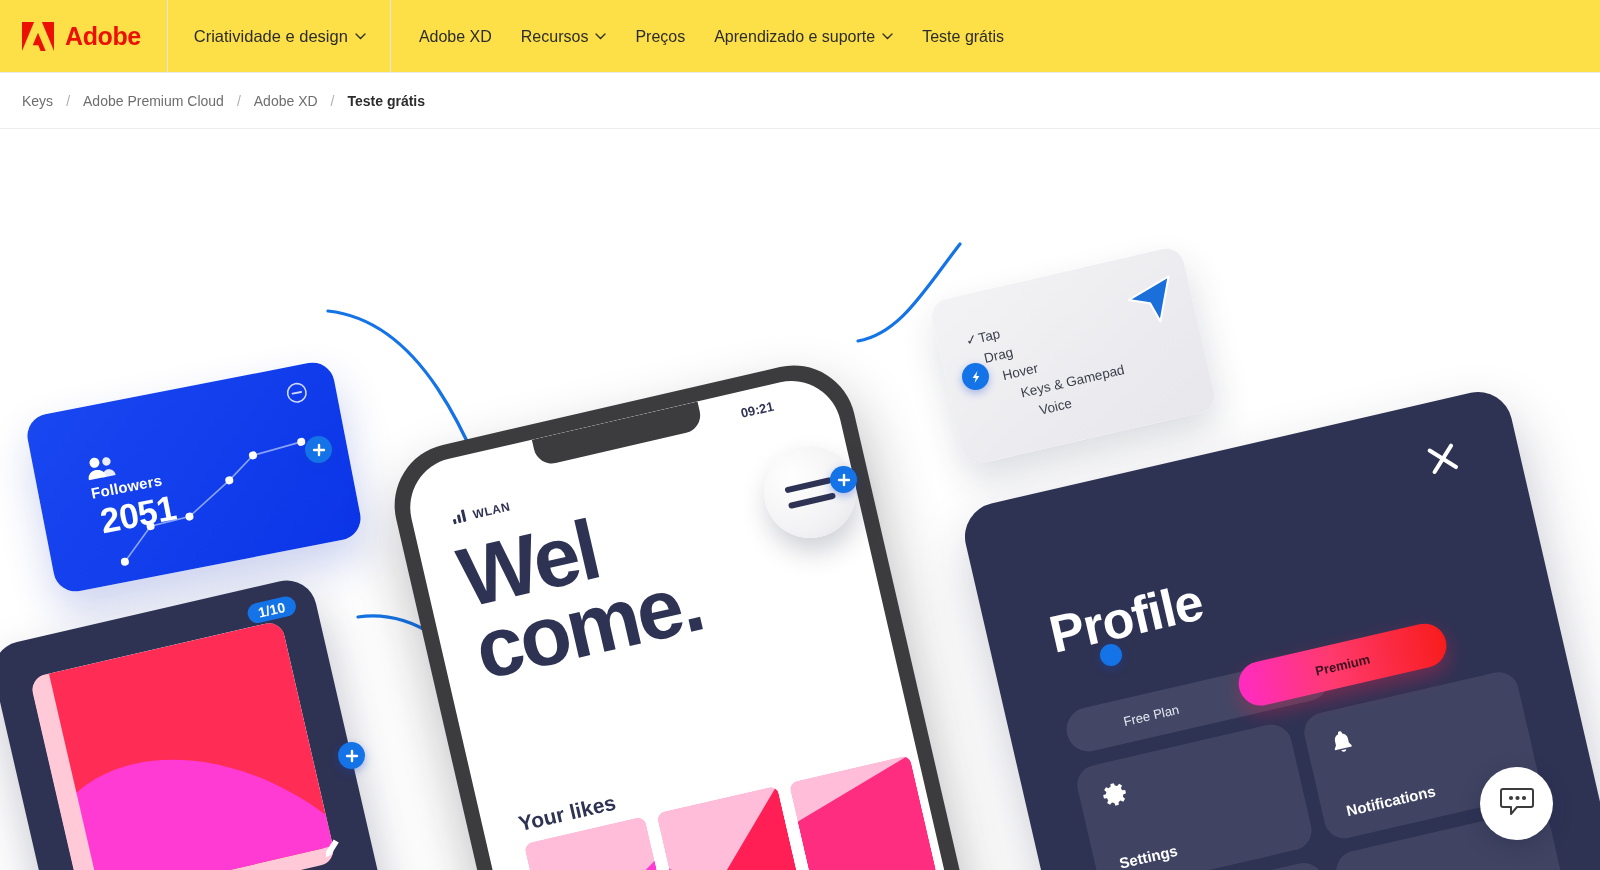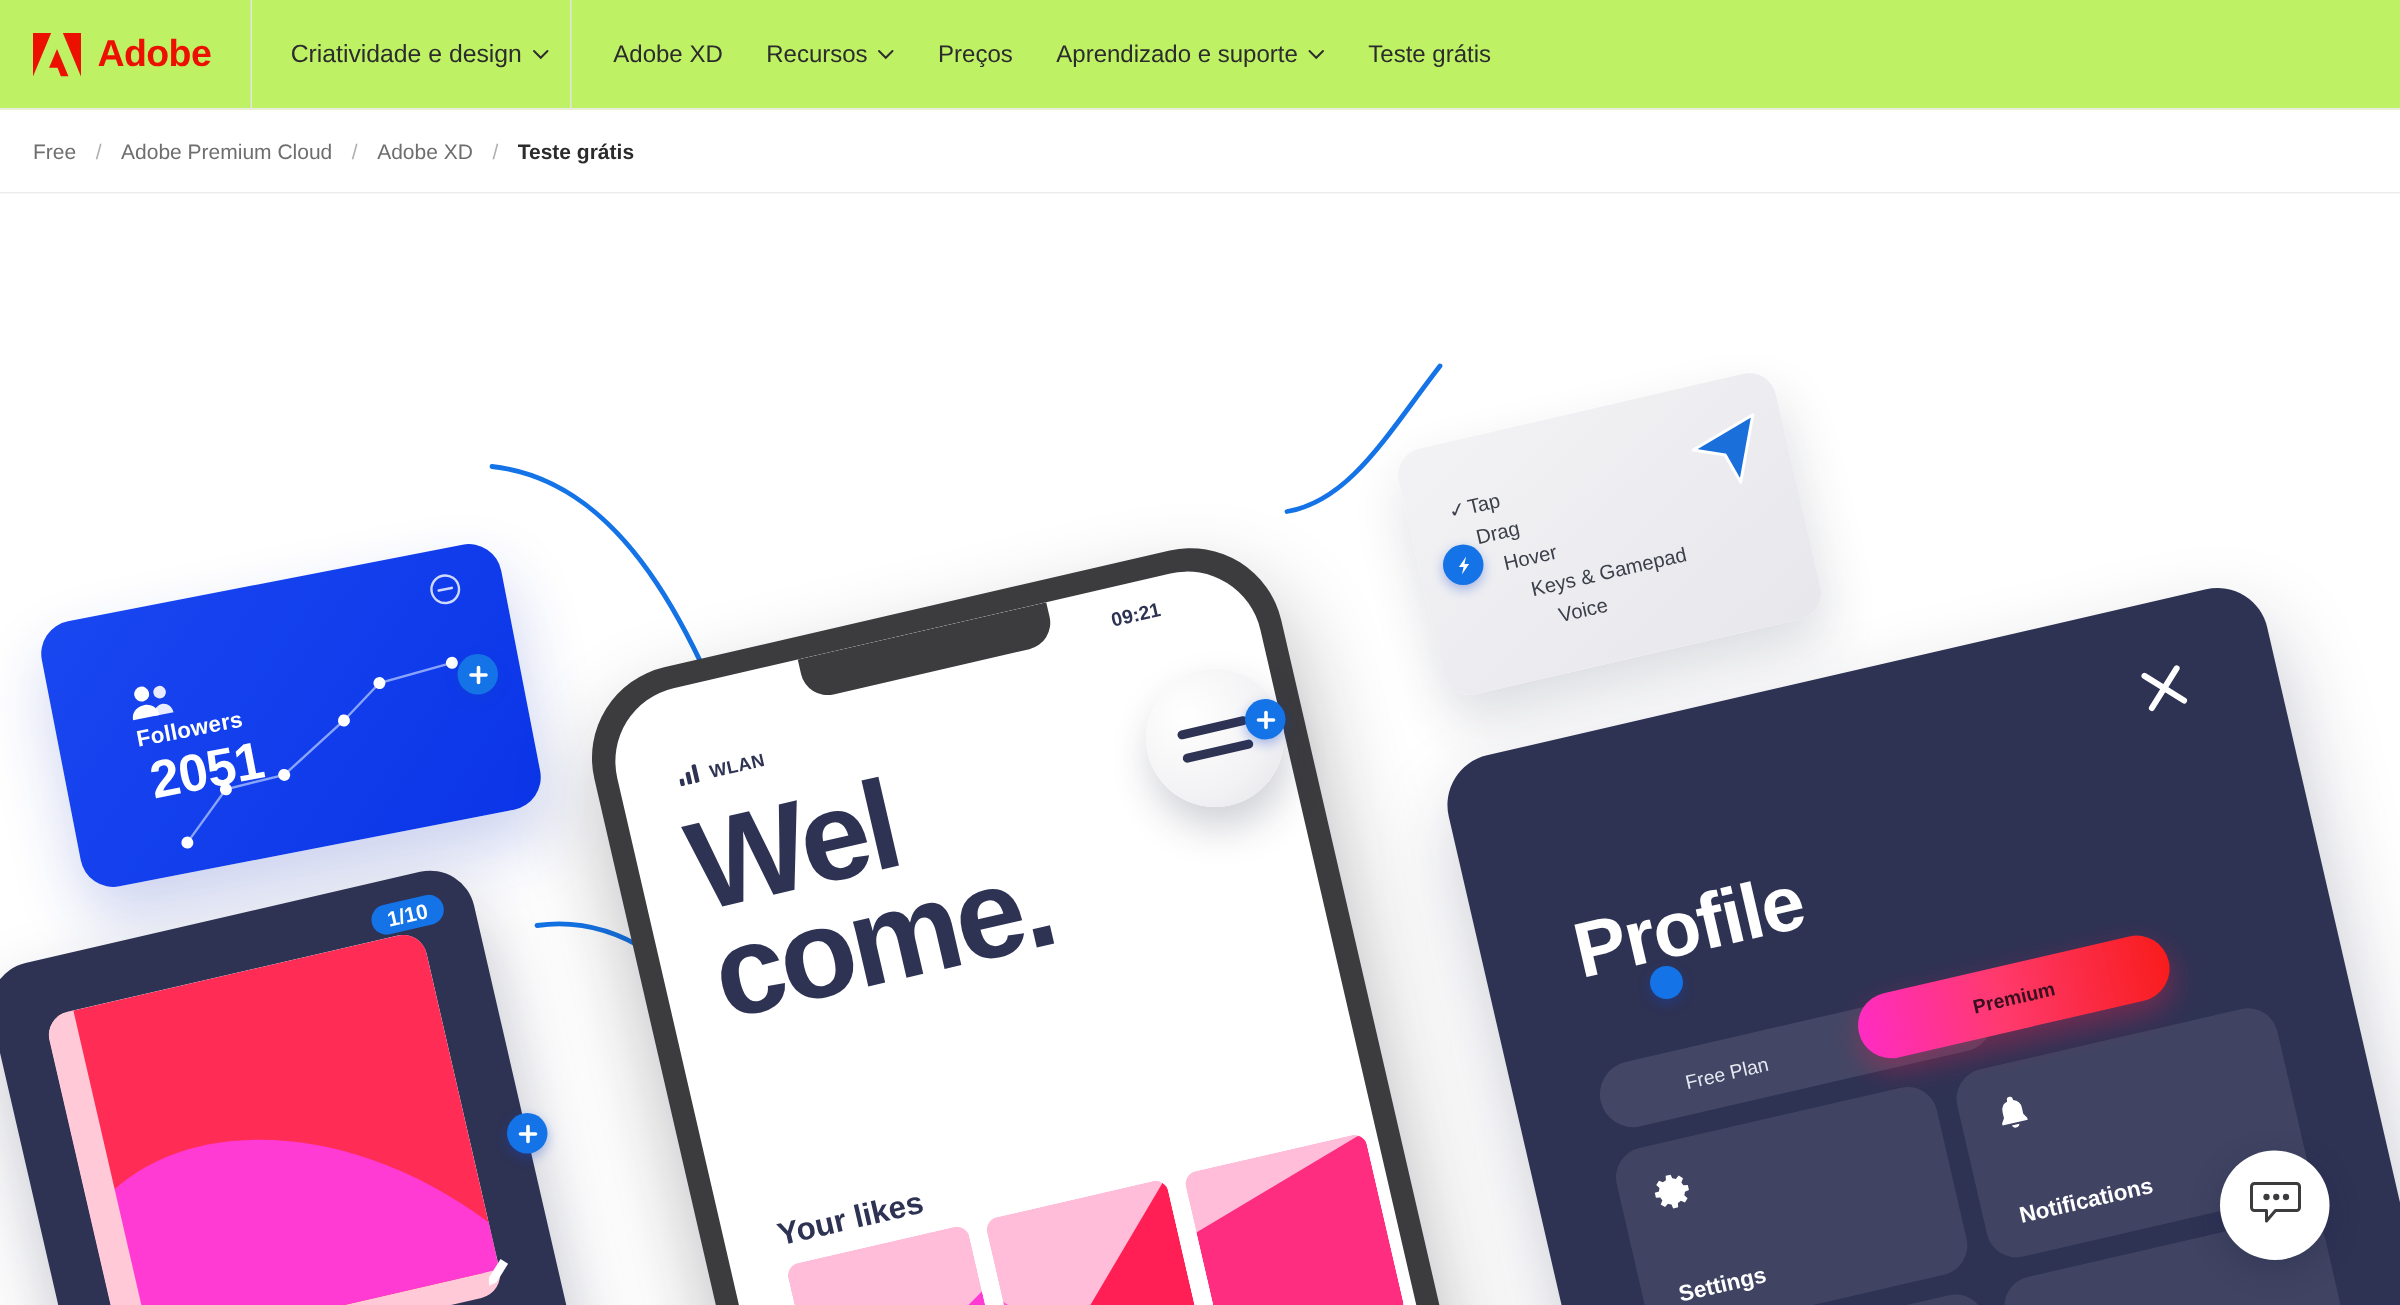--- a/index.html
+++ b/index.html
@@ -9,40 +9,40 @@
     background:#ffffff;
     color:#2c2c2c;
     -webkit-font-smoothing:antialiased;
   }
 
   
   .global-nav {
     height:73px;
     display:flex;
     align-items:stretch;
-    background:#bef264;
+    background:#fde047;
     border-bottom:1px solid #eaeaea;
     position:relative;
     z-index:40;
   }
   .brand {
     display:flex; align-items:center; gap:11px;
     padding:0 26px 0 22px;
     border-right:1px solid #e4e4e4;
     height:73px;
     cursor:pointer;
   }
   .adobe-mark { width:32px; height:29px; display:block; }
   .brand-word {
     font-size:25px; font-weight:bold; color:#eb1000;
     letter-spacing:-0.4px;
   }
   .nav-primary {
     display:flex; align-items:center;
-    padding:0 14px 0 26px;
+    padding:0 24px 0 26px;
     border-right:1px solid #e4e4e4;
     height:73px;
   }
   .nav-primary .nav-link { font-size:16.5px; }
   .nav-links {
     display:flex; align-items:center; gap:29px;
     padding-left:28px; height:73px;
   }
   .nav-link {
     display:inline-flex; align-items:center; gap:7px;
@@ -344,21 +344,21 @@
       </span>
     </span>
     <span class="nav-link">
       <span>Teste grátis</span>
     </span>
   </nav>
 
 </header>
 
 <div class="breadcrumb">
-  <span class="crumb">Free</span>
+  <span class="crumb">Keys</span>
   <span class="crumb-sep">/</span>
   <span class="crumb">Adobe Premium Cloud</span>
   <span class="crumb-sep">/</span>
   <span class="crumb">Adobe XD</span>
   <span class="crumb-sep">/</span>
   <span class="crumb current">Teste grátis</span>
 </div>
 
 <section class="hero">
   <div class="hero-stage">

